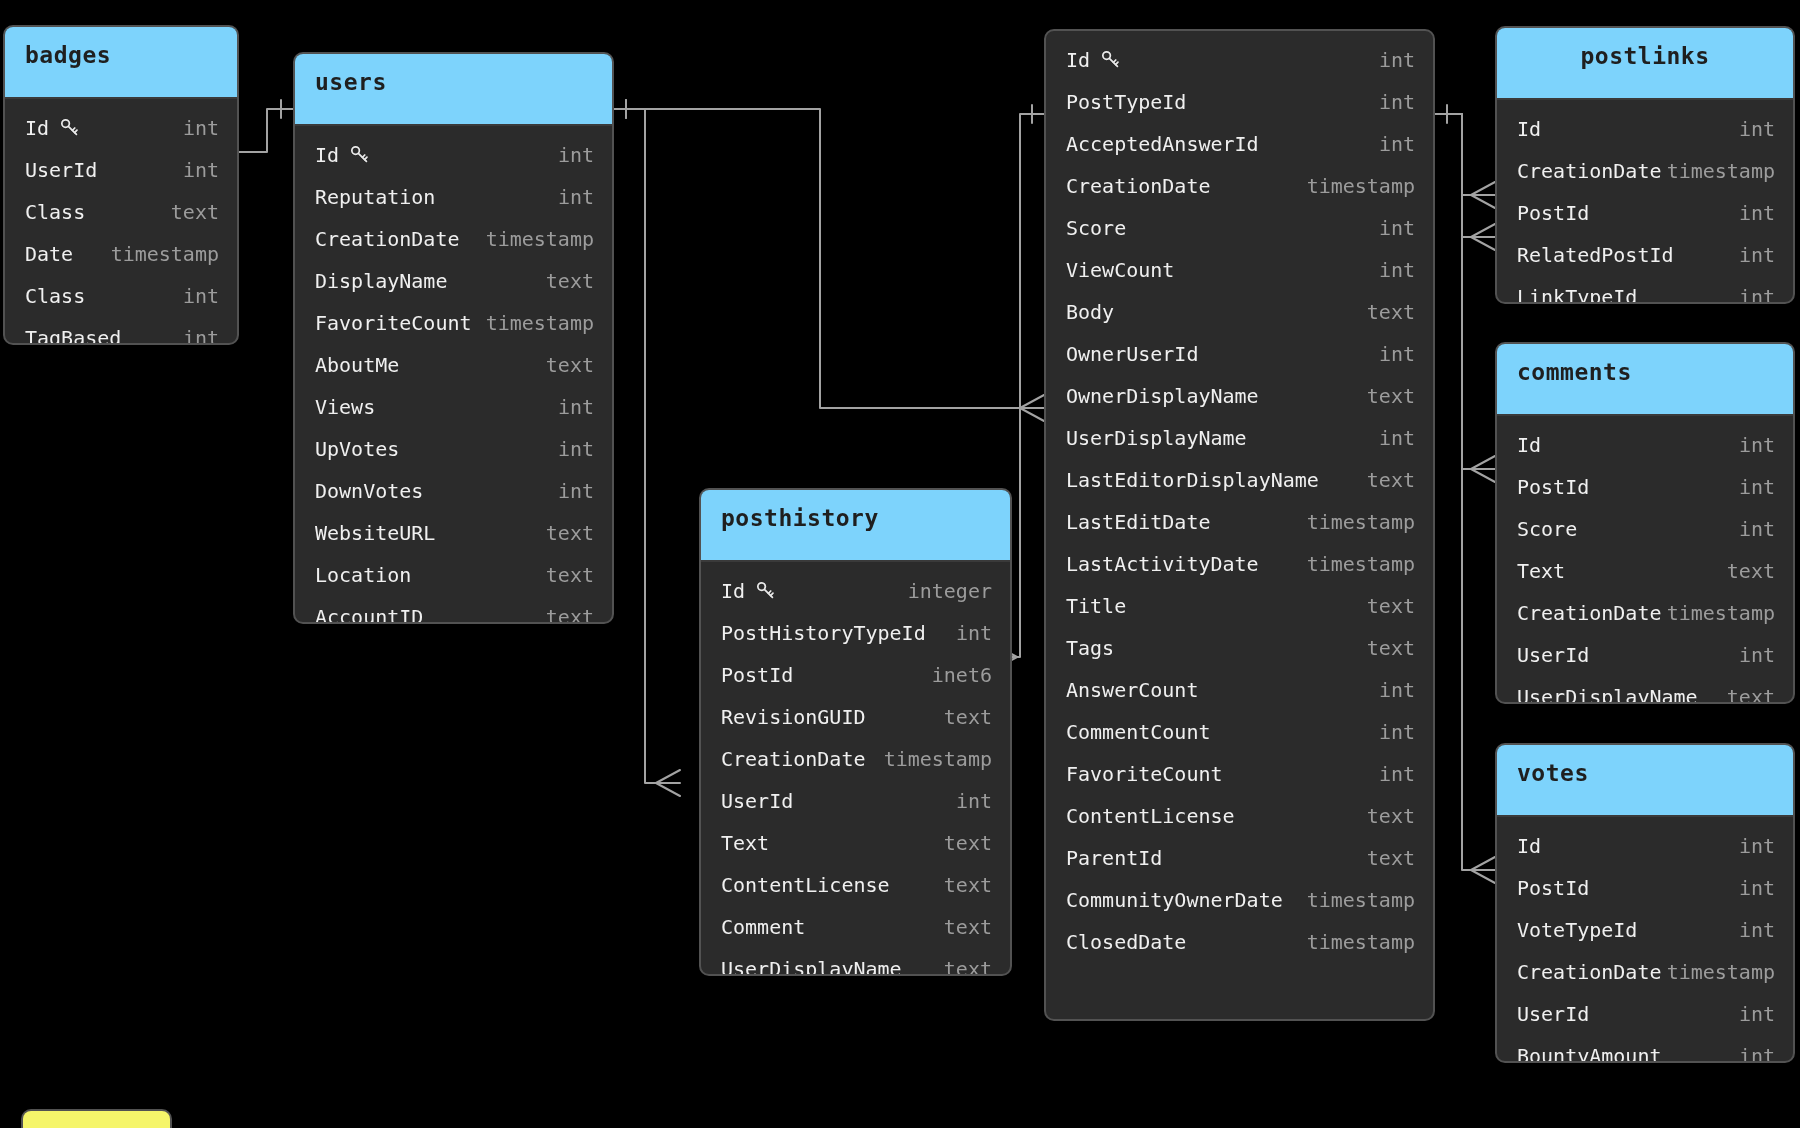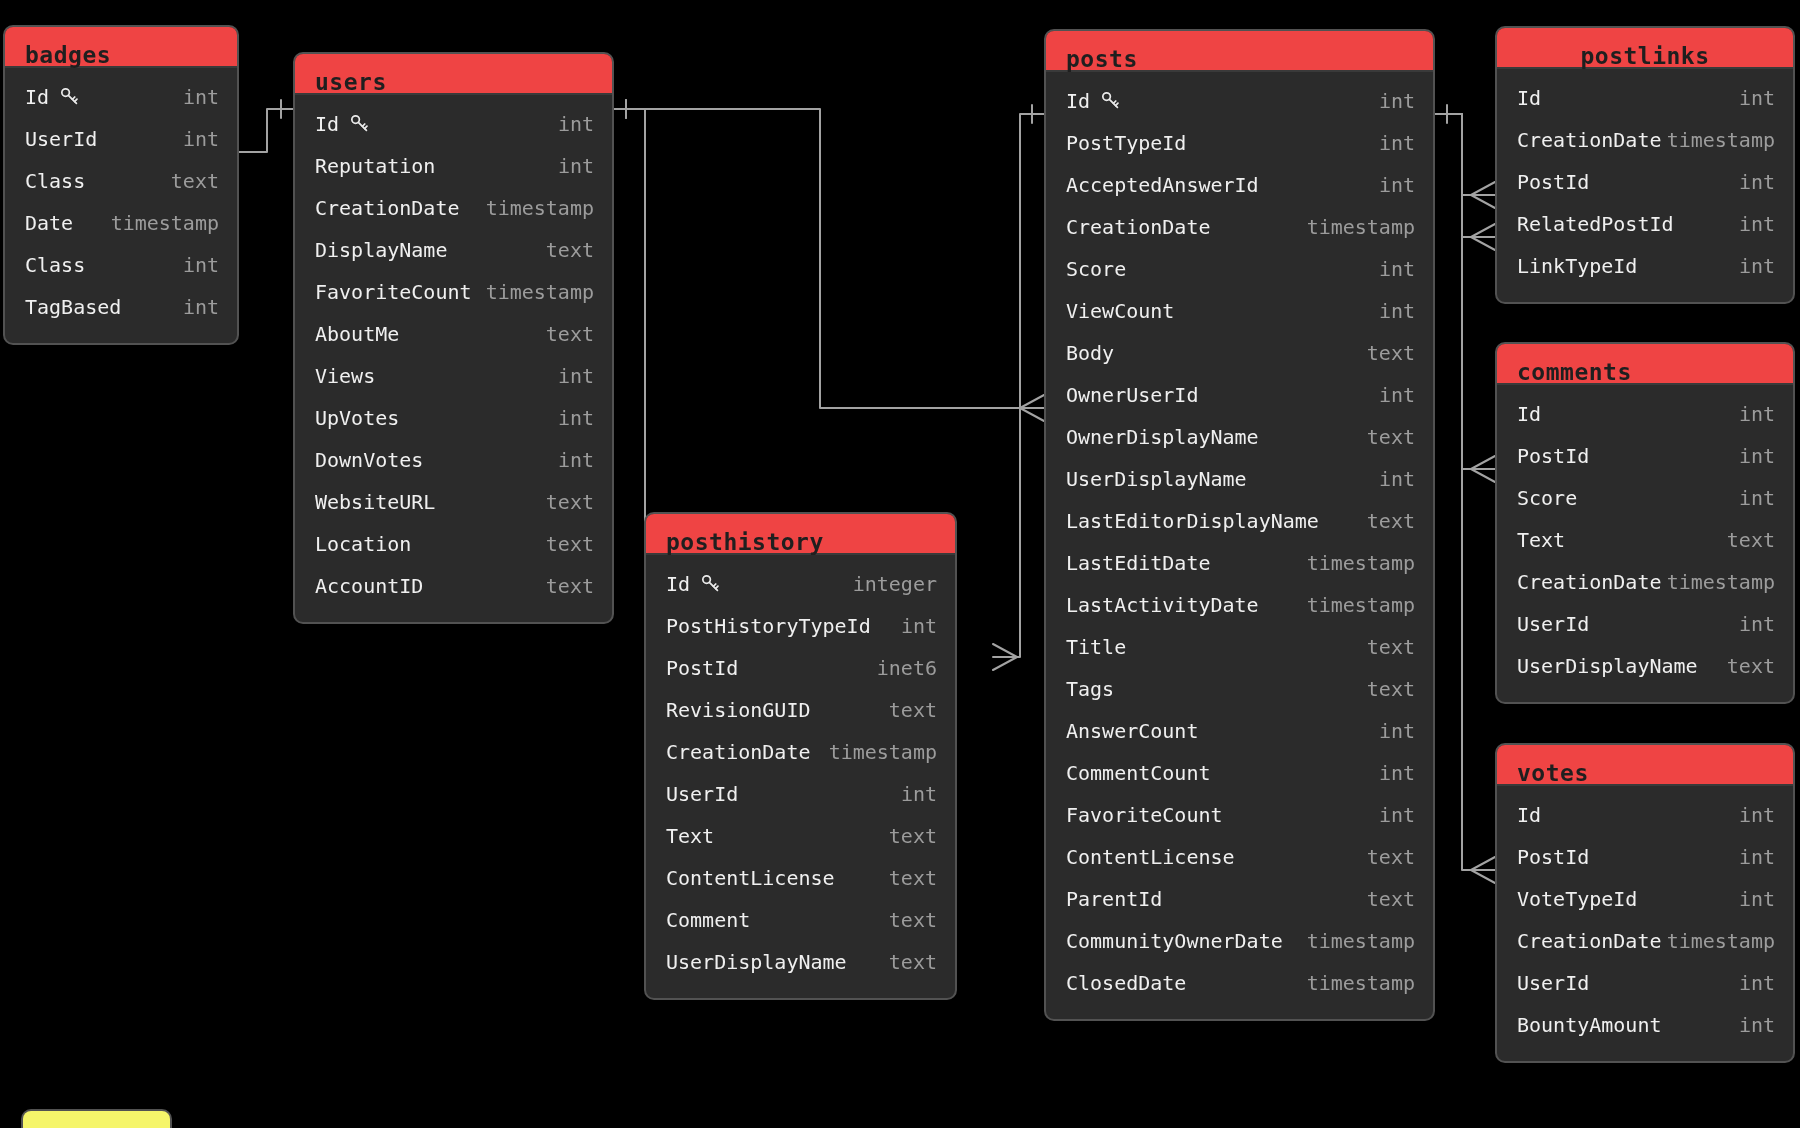--- a/index.html
+++ b/index.html
@@ -1,21 +1,21 @@
 <!DOCTYPE html>
 <html><head>
 <meta charset="utf-8">
 <style>
   html,body{margin:0;padding:0;background:#000;}
   #stage{position:relative;width:1800px;height:1128px;background:#000;overflow:hidden;
          font-family:"DejaVu Sans Mono",monospace;}
   #wires{position:absolute;left:0;top:0;width:1800px;height:1128px;z-index:1;}
   .card{position:absolute;z-index:2;background:#2b2b2b;border:2px solid #525252;
         border-radius:10px;overflow:hidden;box-sizing:border-box;}
-  .thead{height:41px;background:#ef4444;color:#1f1f1f;font-weight:bold;font-size:23px;
+  .thead{height:72px;background:#7dd3fc;color:#1f1f1f;font-weight:bold;font-size:23px;
          line-height:56px;padding:0 20px;letter-spacing:0.5px;
          border-bottom:2px solid #3a3a3a;box-sizing:border-box;}
   .tbody{padding:8px 0 4px 0;}
   .frow{height:42px;display:flex;align-items:center;justify-content:space-between;
         padding:0 18px 0 20px;}
   .fname{color:#f0f0f0;font-size:20px;white-space:nowrap;display:flex;align-items:center;gap:10px;}
   .ftype{color:#9c9c9c;font-size:20px;white-space:nowrap;}
   .keysvg{width:22px;height:22px;display:inline-block;}
   #partial{position:absolute;z-index:2;background:#f5f56a;border:2px solid #525252;border-bottom:none;
            border-radius:10px 10px 0 0;box-sizing:border-box;}
@@ -150,21 +150,21 @@
         <div class="frow">
           <span class="fname">Location</span>
           <span class="ftype">text</span>
         </div>
         <div class="frow">
           <span class="fname">AccountID</span>
           <span class="ftype">text</span>
         </div>
       </div>
     </div>
-    <div class="card" style="left: 644px; top: 488px; width: 313px; height: 488px; margin-top: 24px;">
+    <div class="card" style="left: 699px; top: 488px; width: 313px; height: 488px;">
       <div class="thead">posthistory</div>
       <div class="tbody">
         <div class="frow">
           <span class="fname">Id<svg viewBox="0 0 24 24" class="keysvg">
               <g fill="none" stroke="#e9e9e9" stroke-width="1.9" stroke-linecap="round">
                 <circle cx="7.2" cy="7.2" r="4.1"></circle>
                 <path d="M10.2 10.2 L19 19"></path>
                 <path d="M14.6 14.6 L17.2 12"></path>
                 <path d="M17 17 L19.6 14.4"></path>
               </g>
@@ -203,21 +203,20 @@
           <span class="fname">Comment</span>
           <span class="ftype">text</span>
         </div>
         <div class="frow">
           <span class="fname">UserDisplayName</span>
           <span class="ftype">text</span>
         </div>
       </div>
     </div>
     <div class="card" style="left: 1044px; top: 29px; width: 391px; height: 992px;">
-      <div class="thead">posts</div>
       <div class="tbody">
         <div class="frow">
           <span class="fname">Id<svg viewBox="0 0 24 24" class="keysvg">
               <g fill="none" stroke="#e9e9e9" stroke-width="1.9" stroke-linecap="round">
                 <circle cx="7.2" cy="7.2" r="4.1"></circle>
                 <path d="M10.2 10.2 L19 19"></path>
                 <path d="M14.6 14.6 L17.2 12"></path>
                 <path d="M17 17 L19.6 14.4"></path>
               </g>
             </svg></span>

